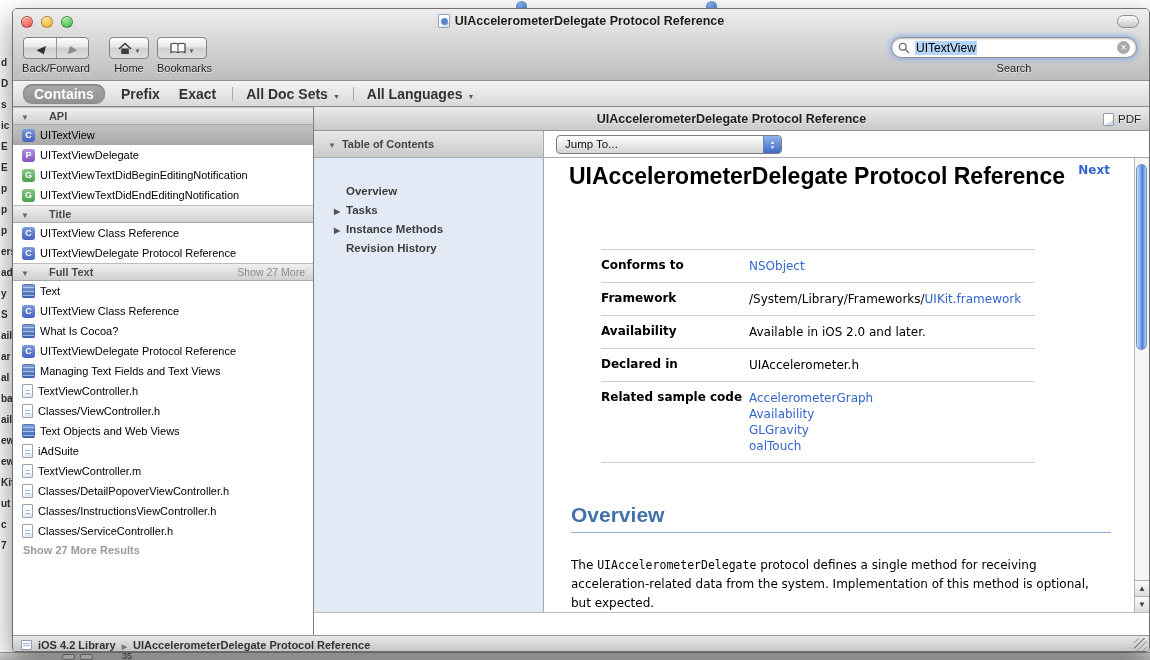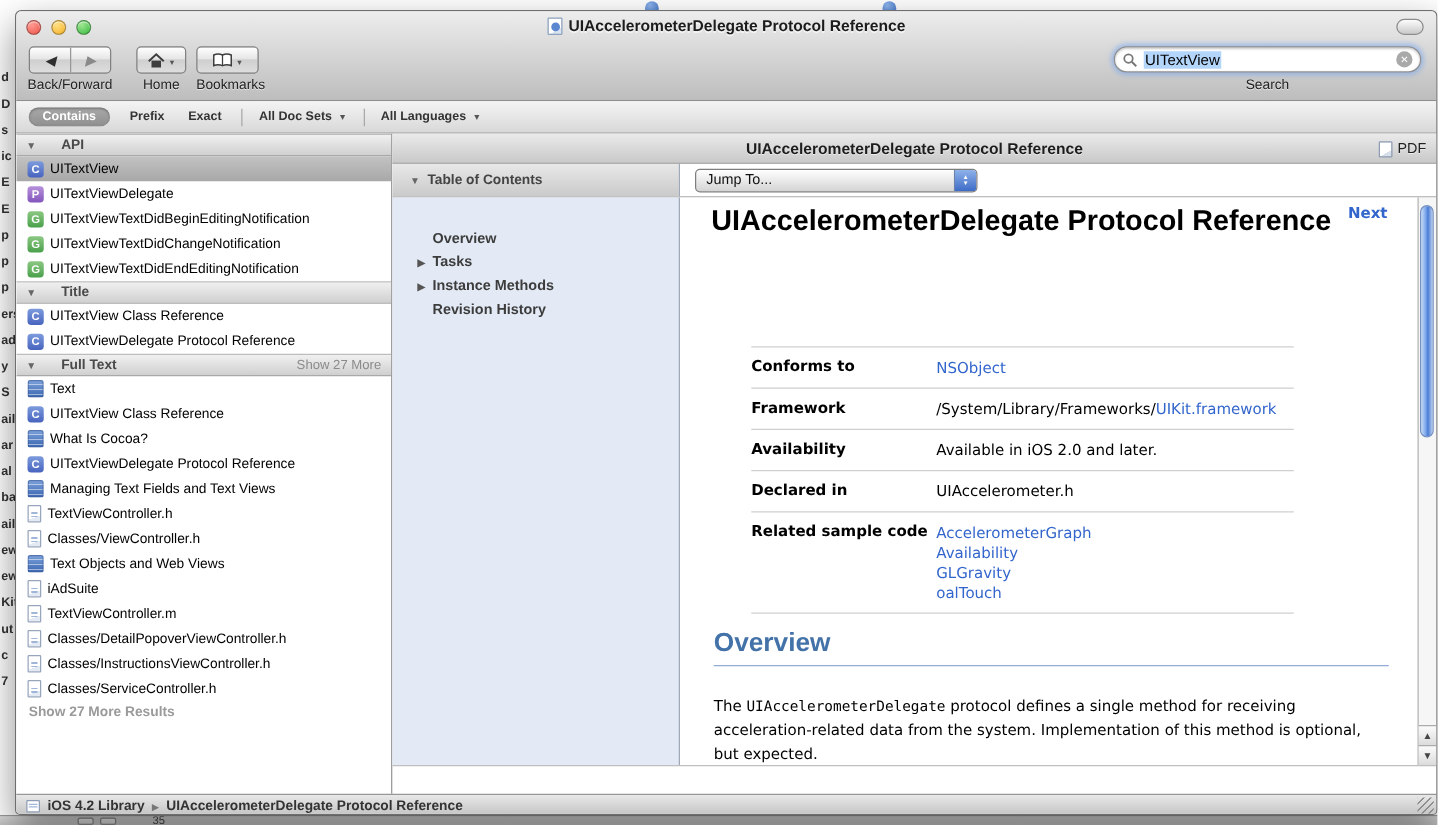--- a/index.html
+++ b/index.html
@@ -45,21 +45,21 @@
   .lbl-home { left:96px; width:40px; }
   .lbl-bm { left:144px; width:50px; }
   .lbl-search { right:12px; width:246px; }
 
   .search-field { position:absolute; right:12px; top:28px; width:246px; height:21px; border-radius:11px; background:#fff; border:1px solid #8F8F8F; box-shadow:0 0 4px 2px rgba(110,160,240,.55), inset 0 1px 2px rgba(0,0,0,.25); display:flex; align-items:center; padding:0 6px; gap:5px; font-size:12px; color:#000; }
   .sel-text { background:#B4D5FA; padding:0 1px; }
   .clear-btn { margin-left:auto; width:13px; height:13px; border-radius:50%; background:#A9A9A9; flex:none; color:#fff; font-size:8px; line-height:13px; text-align:center; }
   .clear-btn::before { content:"✕"; }
 
   
-  .filter-bar { position:absolute; left:0; top:72px; width:100%; height:26px; background:linear-gradient(#F4F4F4,#D8D8D8); border-bottom:1px solid #8A8A8A; display:flex; align-items:center; gap:13px; padding-left:10px; font-size:10px; font-weight:bold; color:#333; }
+  .filter-bar { position:absolute; left:0; top:72px; width:100%; height:26px; background:linear-gradient(#F4F4F4,#D8D8D8); border-bottom:1px solid #8A8A8A; display:flex; align-items:center; gap:13px; padding-left:10px; font-size:14px; font-weight:bold; color:#333; }
   .scope { padding:2px 3px; }
   .scope.selected { background:linear-gradient(#A9A9A9,#8F8F8F); color:#fff; border-radius:9px; padding:2px 11px; box-shadow:inset 0 1px 2px rgba(0,0,0,.35); text-shadow:none; }
   .vdiv { width:1px; height:14px; background:#A8A8A8; }
   .dd { display:flex; align-items:center; gap:5px;text-align:center; }
   .dd-arrow::before { content:"▼"; font-size:7px; color:#555; }
 
   
   .main { position:absolute; left:0; top:98px; width:100%; height:528px; display:flex; background:#fff; }
   .sidebar { width:301px; flex:none; background:#fff; border-right:1px solid #7F7F7F; overflow:hidden; }
   .sec-hdr { height:18px; display:flex; align-items:center; gap:20px; padding:0 8px; background:linear-gradient(#F0F0F0,#D0D0D0); border-top:1px solid #BDBDBD; border-bottom:1px solid #A9A9A9; font-size:11px; font-weight:bold; color:#4a4a4a; }
@@ -92,21 +92,21 @@
 
   .content-body { flex:none; height:455px; display:flex; border-bottom:1px solid #BFBFBF; }
   .toc-pane { width:230px; flex:none; background:#E3EAF5; border-right:1px solid #9FA9B8; padding-top:24px; }
   .toc-item { position:relative; padding-left:32px; line-height:19px; font-size:11.5px; font-weight:bold; color:#3C3C3C; }
   .toc-item .tri-r { position:absolute; left:20px; top:0; }
   .tri-r::before { content:"▶"; font-size:8px; color:#555; }
 
   .page { position:relative; flex:1; background:#fff; overflow:hidden; font-family:"DejaVu Sans",sans-serif; }
   .next-link { position:absolute; top:5px; right:24px; font-size:12px; font-weight:bold; color:#3366CC; text-decoration:none; }
   .page-title { position:absolute; left:25px; top:4px; width:500px; font-size:23px; font-weight:bold; line-height:28px; color:#000; font-family:"Liberation Sans",sans-serif; }
-  .info-table { position:absolute; left:57px; top:119px; width:434px; font-size:12px; }
+  .info-table { position:absolute; left:57px; top:91px; width:434px; font-size:12px; }
   .irow { display:flex; border-bottom:1px solid #CFCFCF; padding:8px 0; }
   .irow.first { border-top:1px solid #CFCFCF; }
   .ilabel { width:148px; flex:none; font-weight:bold; color:#000; }
   .ival { flex:1; line-height:16px; }
   .lnk { color:#3366CC; text-decoration:none; }
   .lnk.block { display:block; line-height:16px; }
   .overview-h { position:absolute; left:27px; top:345px; width:540px; font-size:21px; font-weight:bold; color:#4272A8; padding-bottom:5px; border-bottom:1px solid #93ADD6; font-family:"Liberation Sans",sans-serif; }
   .para { position:absolute; left:27px; top:398px; width:528px; font-size:12px; line-height:19px; color:#000; }
   .para code { font-family:"DejaVu Sans Mono",monospace; font-size:11.5px; }
 
@@ -243,24 +243,20 @@
       <div class="si">
           <span class="bdg bdg-p"></span>
           <span>UITextViewDelegate</span>
         </div>
       <div class="si">
           <span class="bdg bdg-g"></span>
           <span>UITextViewTextDidBeginEditingNotification</span>
         </div>
       <div class="si">
           <span class="bdg bdg-g"></span>
-          <span>UITextViewTextDidChangeNotification</span>
-        </div>
-      <div class="si">
-          <span class="bdg bdg-g"></span>
           <span>UITextViewTextDidEndEditingNotification</span>
         </div>
 
       <div class="sec-hdr">
         <span class="tri-d"></span>
         <span>Title</span>
       </div>
       <div class="si">
           <span class="bdg bdg-c"></span>
           <span>UITextView Class Reference</span>

